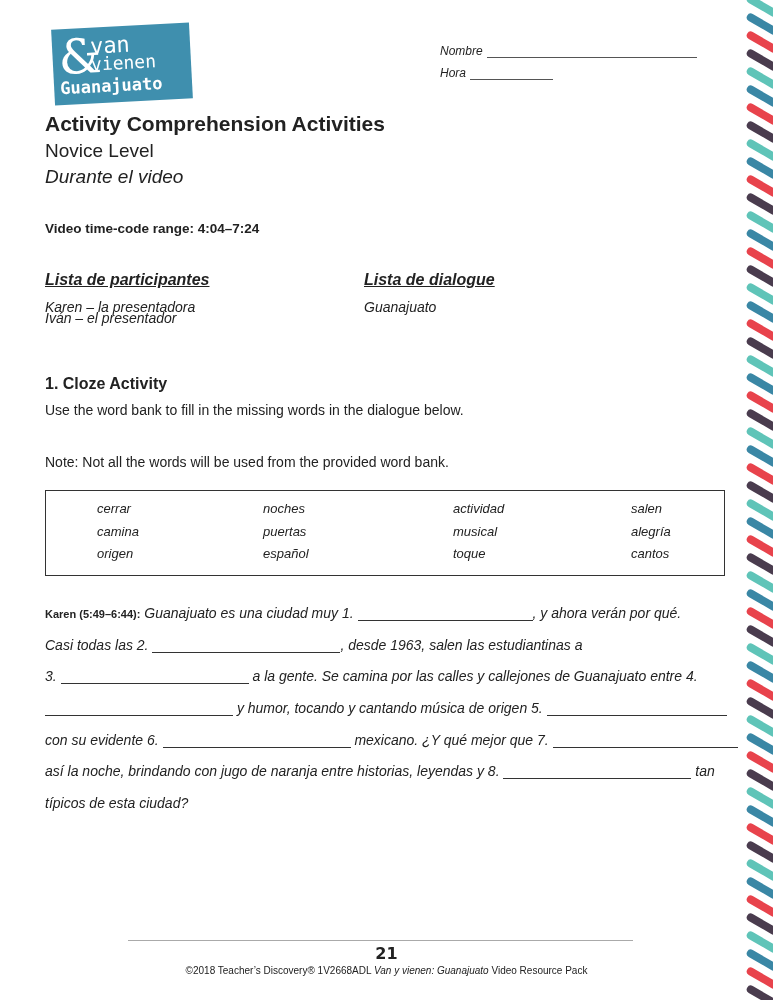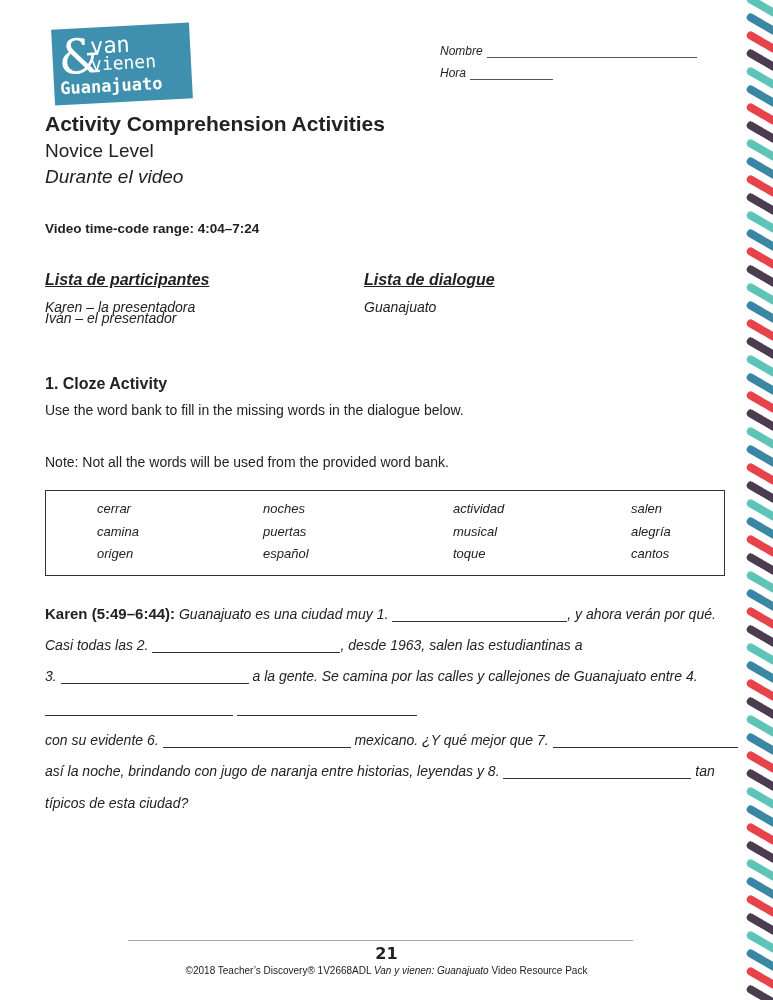--- a/index.html
+++ b/index.html
@@ -20,21 +20,21 @@
   .during { position:absolute; left:45px; top:166px; font-size:19px; font-style:italic; }
   .timecode { position:absolute; left:45px; top:221px; font-size:13.5px; font-weight:bold; }
   .hdr { position:absolute; top:271px; font-size:16px; font-weight:bold; font-style:italic; text-decoration:underline; }
   .li { position:absolute; font-size:14px; font-style:italic; }
   .sect { position:absolute; left:45px; top:375px; font-size:16px; font-weight:bold; }
   .para { position:absolute; left:45px; font-size:14px; }
   .wordbank { position:absolute; left:45px; top:490px; width:680px; height:86px; border:1.5px solid #333; box-sizing:border-box; }
   .wb { position:absolute; font-size:13px; font-style:italic; }
   .cloze { position:absolute; left:45px; font-size:14px; font-style:italic; white-space:nowrap; }
   .blank { display:inline-block; border-bottom:1px solid #333; height:14px; vertical-align:bottom; }
-  .speaker { font-style:normal; font-weight:bold; font-size:15px; }
+  .speaker { font-style:normal; font-weight:bold; font-size:11px; }
   .footline { position:absolute; left:128px; top:940px; width:505px; border-top:1px solid #aaa; }
   .pagenum { position:absolute; left:0; width:773px; top:944px; text-align:center; font-size:16px; font-weight:bold; font-family:"DejaVu Sans", sans-serif; }
   .footer { position:absolute; left:0; width:773px; top:965px; text-align:center; font-size:10px; }
 </style>
 </head>
 <body>
 
 <div class="stripes" id="stripes">
     <div class="stripe" style="top: 2px; background: rgb(95, 196, 184);"></div>
     <div class="stripe" style="top: 20px; background: rgb(58, 135, 165);"></div>
@@ -149,20 +149,21 @@
   <span>Casi todas las 2.</span>
   <span class="blank" style="width:188px"></span><span>, desde 1963, salen las estudiantinas a</span>
 </div>
 <div class="cloze" style="top:668px">
   <span>3.</span>
   <span class="blank" style="width:188px"></span>
   <span>a la gente. Se camina por las calles y callejones de Guanajuato entre 4.</span>
 </div>
 <div class="cloze" style="top:700px">
   <span class="blank" style="width:188px"></span>
+  <span>y humor, tocando y cantando música de origen 5.</span>
   <span class="blank" style="width:180px"></span>
 </div>
 <div class="cloze" style="top:732px">
   <span>con su evidente 6.</span>
   <span class="blank" style="width:188px"></span>
   <span>mexicano. ¿Y qué mejor que 7.</span>
   <span class="blank" style="width:185px"></span>
 </div>
 <div class="cloze" style="top:763px">
   <span>así la noche, brindando con jugo de naranja entre historias, leyendas y 8.</span>

